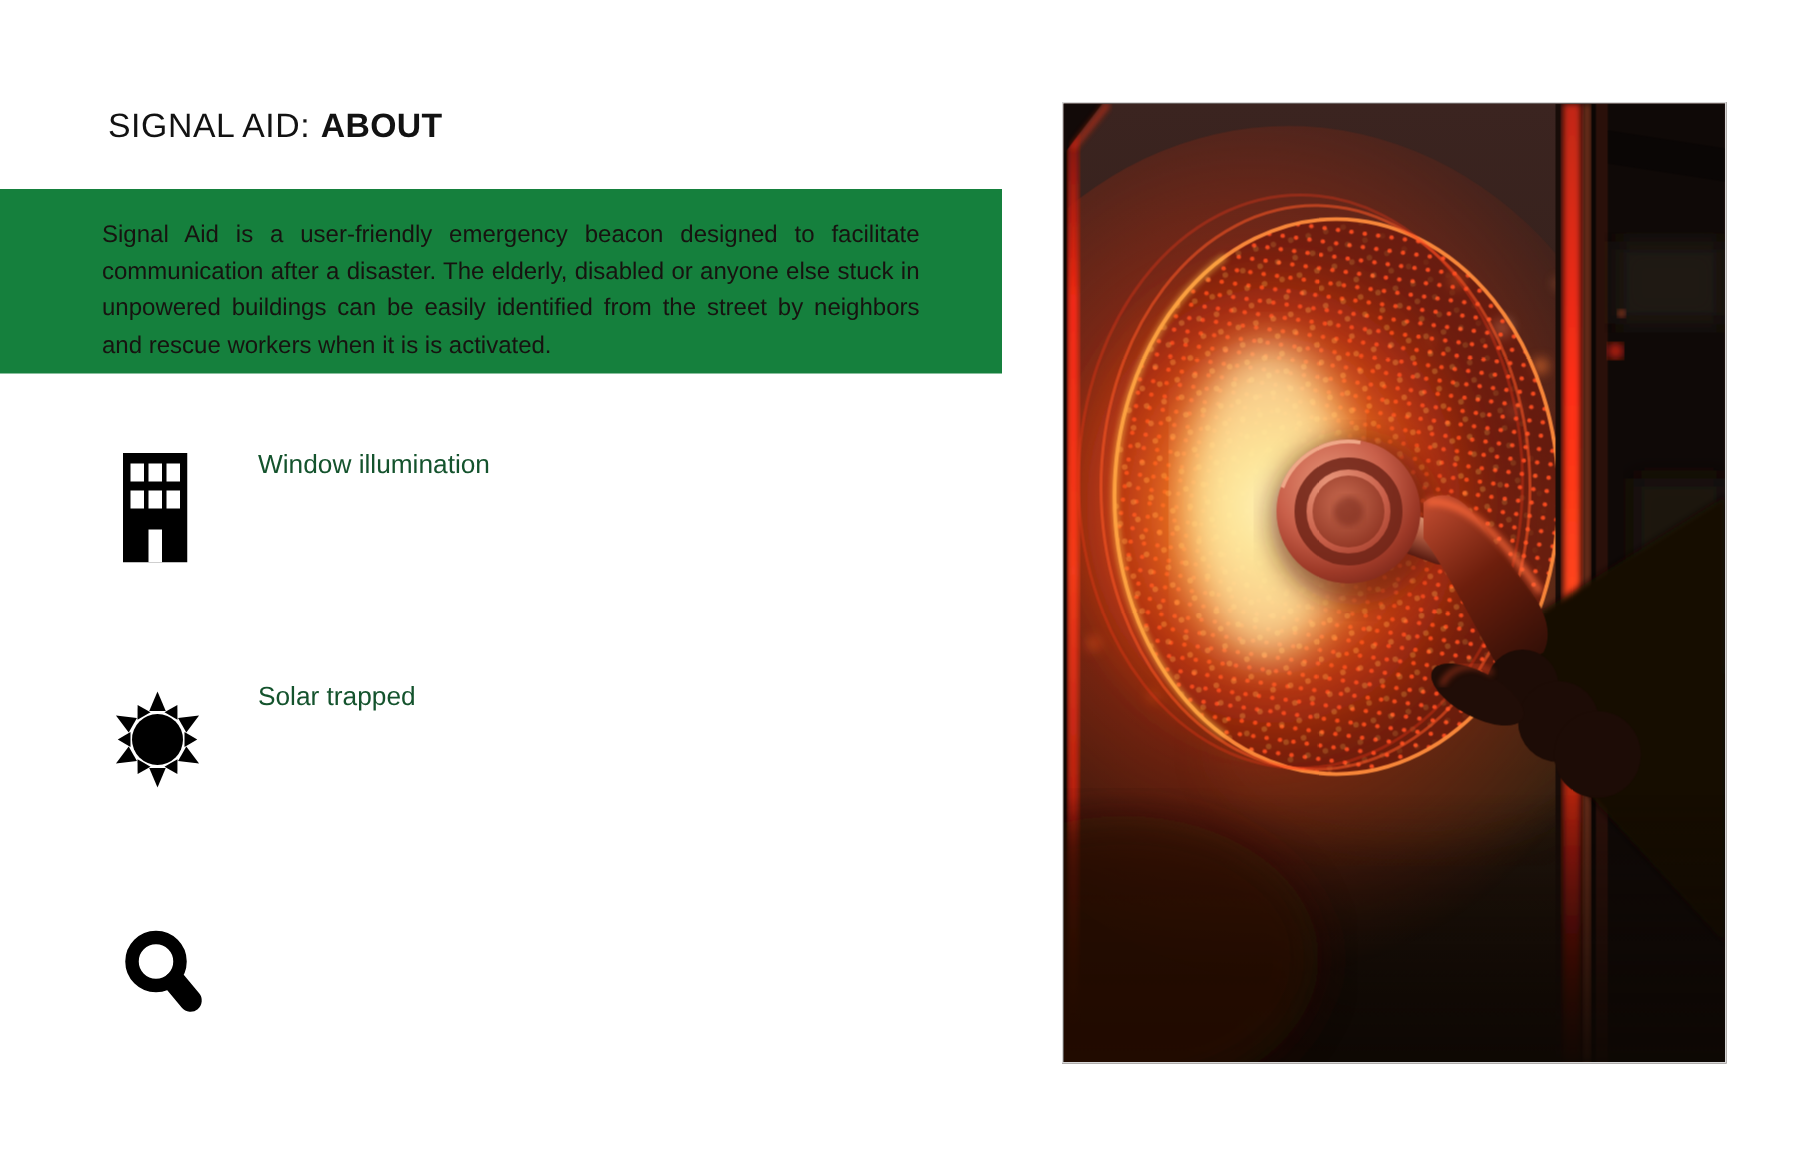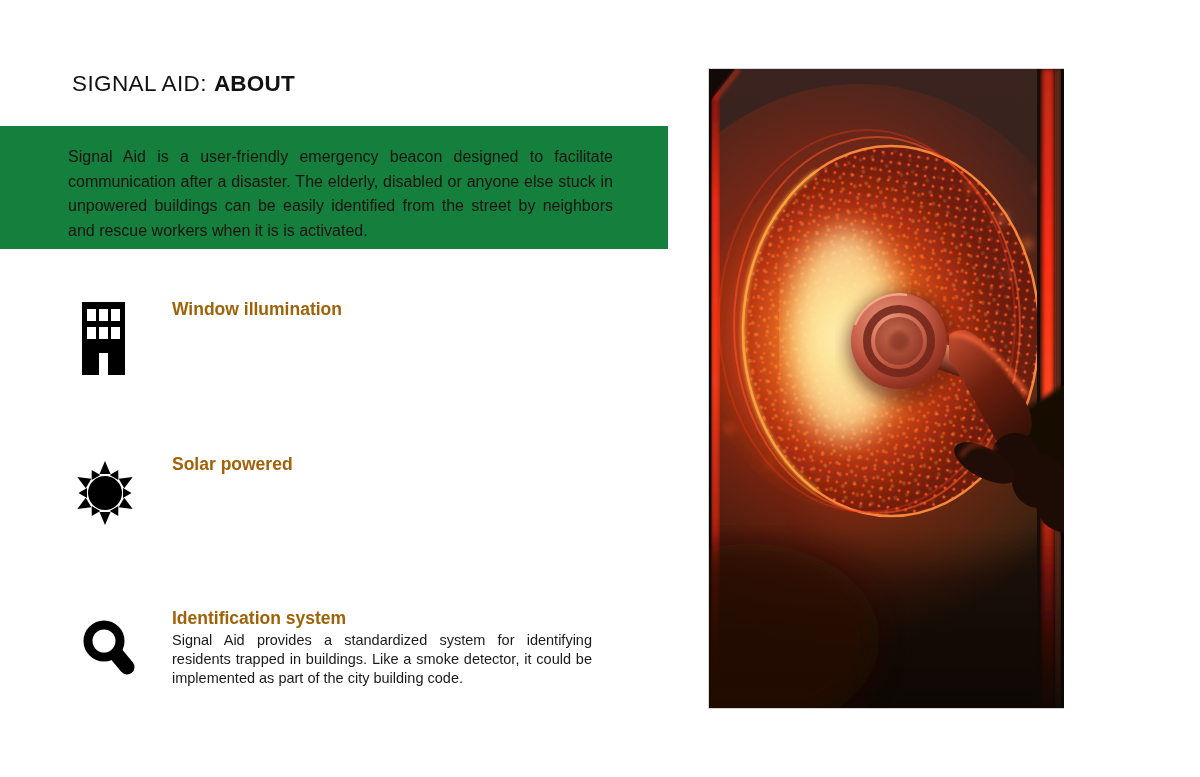--- a/index.html
+++ b/index.html
@@ -1,17 +1,17 @@
 <!DOCTYPE html>
 <html><head>
 <meta charset="utf-8">
 <style>
   html,body { margin:0; padding:0; background:#ffffff; }
   .page {
-    position:relative; width:1064px; height:777px;
+    position:relative; width:1200px; height:777px;
     background:#ffffff; overflow:hidden;
     font-family:"Liberation Sans", sans-serif; color:#111;
   }
   
   .title {
     position:absolute; left:72px; top:71px;
     font-size:22.5px; letter-spacing:0.4px; font-weight:400; color:#121212;
     white-space:nowrap;
   }
   .title .bold { font-weight:700; margin-left:7px; letter-spacing:0.2px; }
@@ -26,21 +26,21 @@
     text-align:justify; font-weight:400;
   }
   
   .feature { position:absolute; left:72px; width:520px; }
   .f1 { top:299px; } .f2 { top:454px; } .f3 { top:608px; }
   .feature .iconbox { position:absolute; top:3px; }
   .f1 .iconbox { left:10px; }
   .f2 .iconbox { left:1px;  top:4px; }
   .f3 .iconbox { left:6px;  top:8px; }
   .feature .txt { margin-left:100px; width:420px; }
-  .feature h3 { margin:0 0 2px 0; font-size:17.5px; font-weight:700; color:#a16207; }
+  .feature h3 { margin:0 0 2px 0; font-size:17.5px; font-weight:400; color:#14532d; }
   .feature p  { margin:0; font-size:14.5px; line-height:19px; color:#1a1a1a; text-align:justify; }
   
   .photo {
     position:absolute; left:708px; top:68px; width:441px; height:639px; margin:0;
     border:1px solid #d6d6d6; box-sizing:content-box; background:#1a0f0a;
   }
   .photo svg { display:block; }
 </style>
 </head>
 <body>
@@ -87,34 +87,30 @@
           <polygon points="32,8.5 27,17 37,17" transform="rotate(30 32 35)"></polygon>
           <polygon points="32,8.5 27,17 37,17" transform="rotate(90 32 35)"></polygon>
           <polygon points="32,8.5 27,17 37,17" transform="rotate(150 32 35)"></polygon>
           <polygon points="32,8.5 27,17 37,17" transform="rotate(210 32 35)"></polygon>
           <polygon points="32,8.5 27,17 37,17" transform="rotate(270 32 35)"></polygon>
           <polygon points="32,8.5 27,17 37,17" transform="rotate(330 32 35)"></polygon>
         </g>
       </svg>
     </div>
     <div class="txt">
-      <h3>Solar powered</h3>
+      <h3>Solar trapped</h3>
     </div>
   </section>
 
   <section class="feature f3">
     <div class="iconbox">
       <svg width="62" height="67" viewBox="0 0 62 67" aria-hidden="true">
         <circle cx="26" cy="25" r="16" fill="none" stroke="#000" stroke-width="9"></circle>
         <line x1="39" y1="39" x2="49" y2="51" stroke="#000" stroke-width="15" stroke-linecap="round"></line>
       </svg>
-    </div>
-    <div class="txt">
-      <h3>Identification system</h3>
-      <p>Signal Aid provides a standardized system for identifying residents trapped in buildings. Like a smoke detector, it could be implemented as part of the city building code.</p>
     </div>
   </section>
 
   <figure class="photo">
     <svg width="441" height="639" viewBox="0 0 441 639">
       <defs>
         <linearGradient id="bg" x1="0" y1="0" x2="0" y2="1">
           <stop offset="0" stop-color="#3b2420"></stop>
           <stop offset="0.35" stop-color="#34201a"></stop>
           <stop offset="0.6" stop-color="#2a1a11"></stop>

